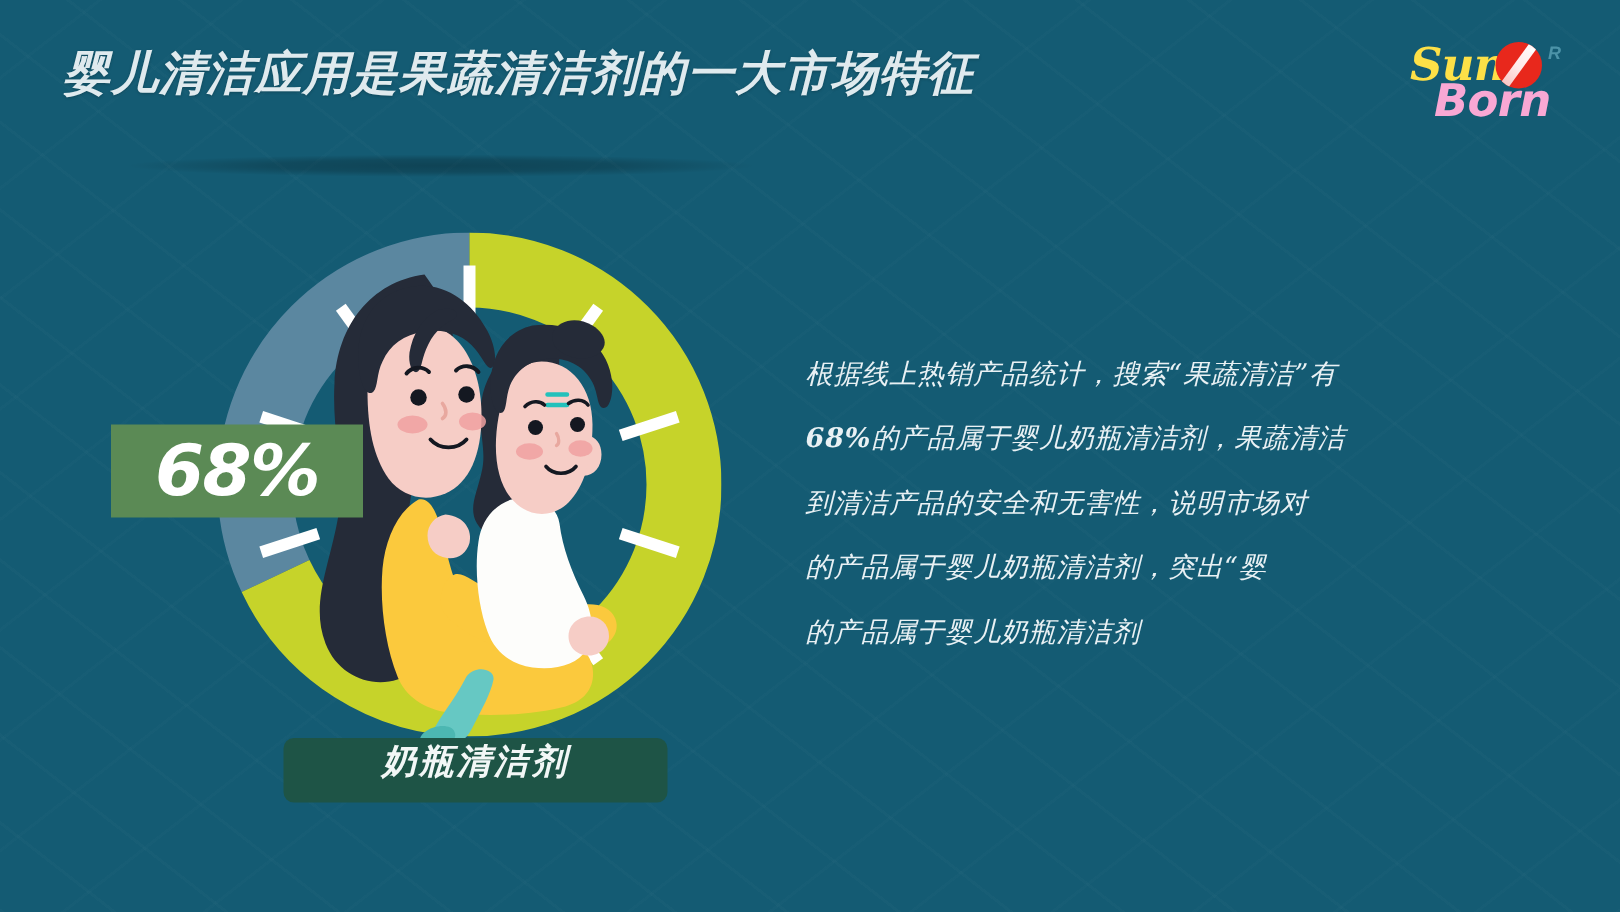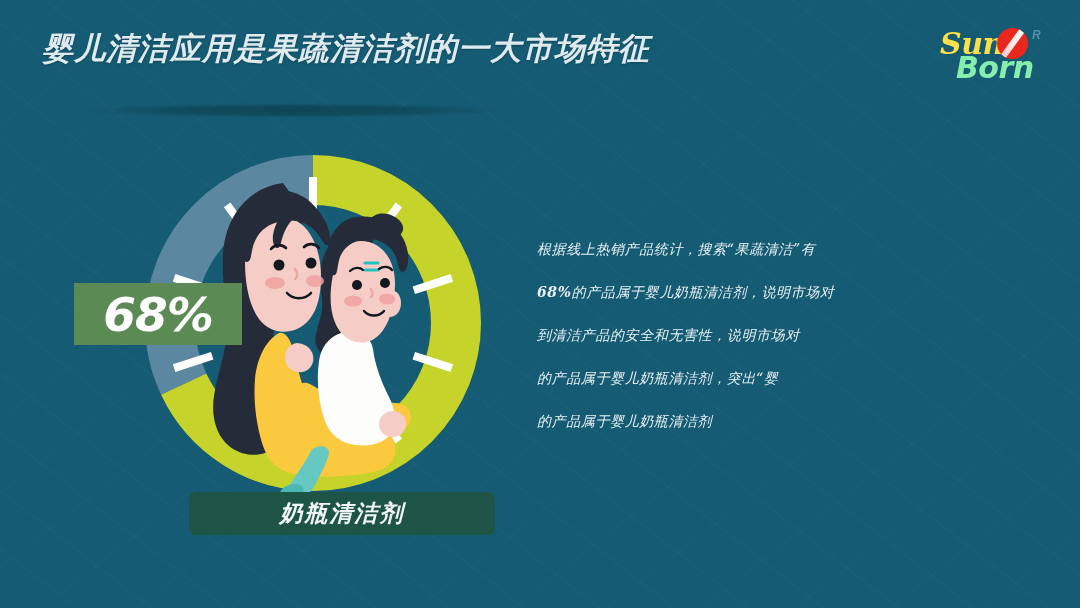--- a/index.html
+++ b/index.html
@@ -79,21 +79,21 @@
     color: #fde047;
     font-family: "DejaVu Serif", "Liberation Serif", serif;
     letter-spacing: -0.5px;
   }
   .logo-born {
     position: absolute;
     left: 16px;
     top: 24px;
     font-size: 30px;
     font-weight: 700;
-    color: #86efac;
+    color: #f9a8d4;
     font-family: "DejaVu Sans", "Liberation Sans", sans-serif;
     letter-spacing: -0.5px;
   }
   .logo-mark {
     position: absolute;
     left: 57px;
     top: 2px;
     width: 31px;
     height: 31px;
     border-radius: 50%;
@@ -169,46 +169,46 @@
     font-family: "DejaVu Sans", "Liberation Sans", sans-serif;
     letter-spacing: -1px;
     line-height: 1;
   }
 
   
   .cat-label {
     position: absolute;
     left: 189px;
     top: 492px;
-    width: 306px;
+    width: 256px;
     height: 43px;
     background: #1e5446;
     border-radius: 7px;
     z-index: 5;
     display: flex;
-    align-items: center;
+    align-items: flex-start;
     justify-content: center;
   }
   .cat-label span {
     font-size: 23px;
     font-weight: 700;
     color: #f2f7f6;
     letter-spacing: 2px;
     font-family: "DejaVu Serif", "Liberation Serif", serif;
   }
 
   
   .para {
     position: absolute;
     left: 537px;
     top: 228px;
     width: 480px;
     z-index: 4;
     color: #e9f1f4;
-    font-size: 14px;
+    font-size: 18px;
     line-height: 43px;
     letter-spacing: 0.6px;
     font-family: "DejaVu Serif", "Liberation Serif", serif;
   }
   .para .pline { white-space: nowrap; }
   .para b { font-weight: 700; }
 </style>
 </head>
 <body>
 
@@ -317,19 +317,19 @@
   <div class="pct-badge">
     <span>68%</span>
   </div>
 
   <div class="cat-label">
     <span>奶瓶清洁剂</span>
   </div>
 
   <div class="para">
     <div class="pline">根据线上热销产品统计，搜索“果蔬清洁”有</div>
-    <div class="pline"><b>68%</b><span>的产品属于婴儿奶瓶清洁剂，说明市场对</span></div>
+    <div class="pline"><b>68%</b><span>的产品属于婴儿奶瓶清洁剂，果蔬清洁</span></div>
     <div class="pline">到清洁产品的安全和无害性，说明市场对</div>
     <div class="pline">的产品属于婴儿奶瓶清洁剂，突出“婴</div>
     <div class="pline">的产品属于婴儿奶瓶清洁剂</div>
   </div>
 
 </div>
 
 </body></html>

